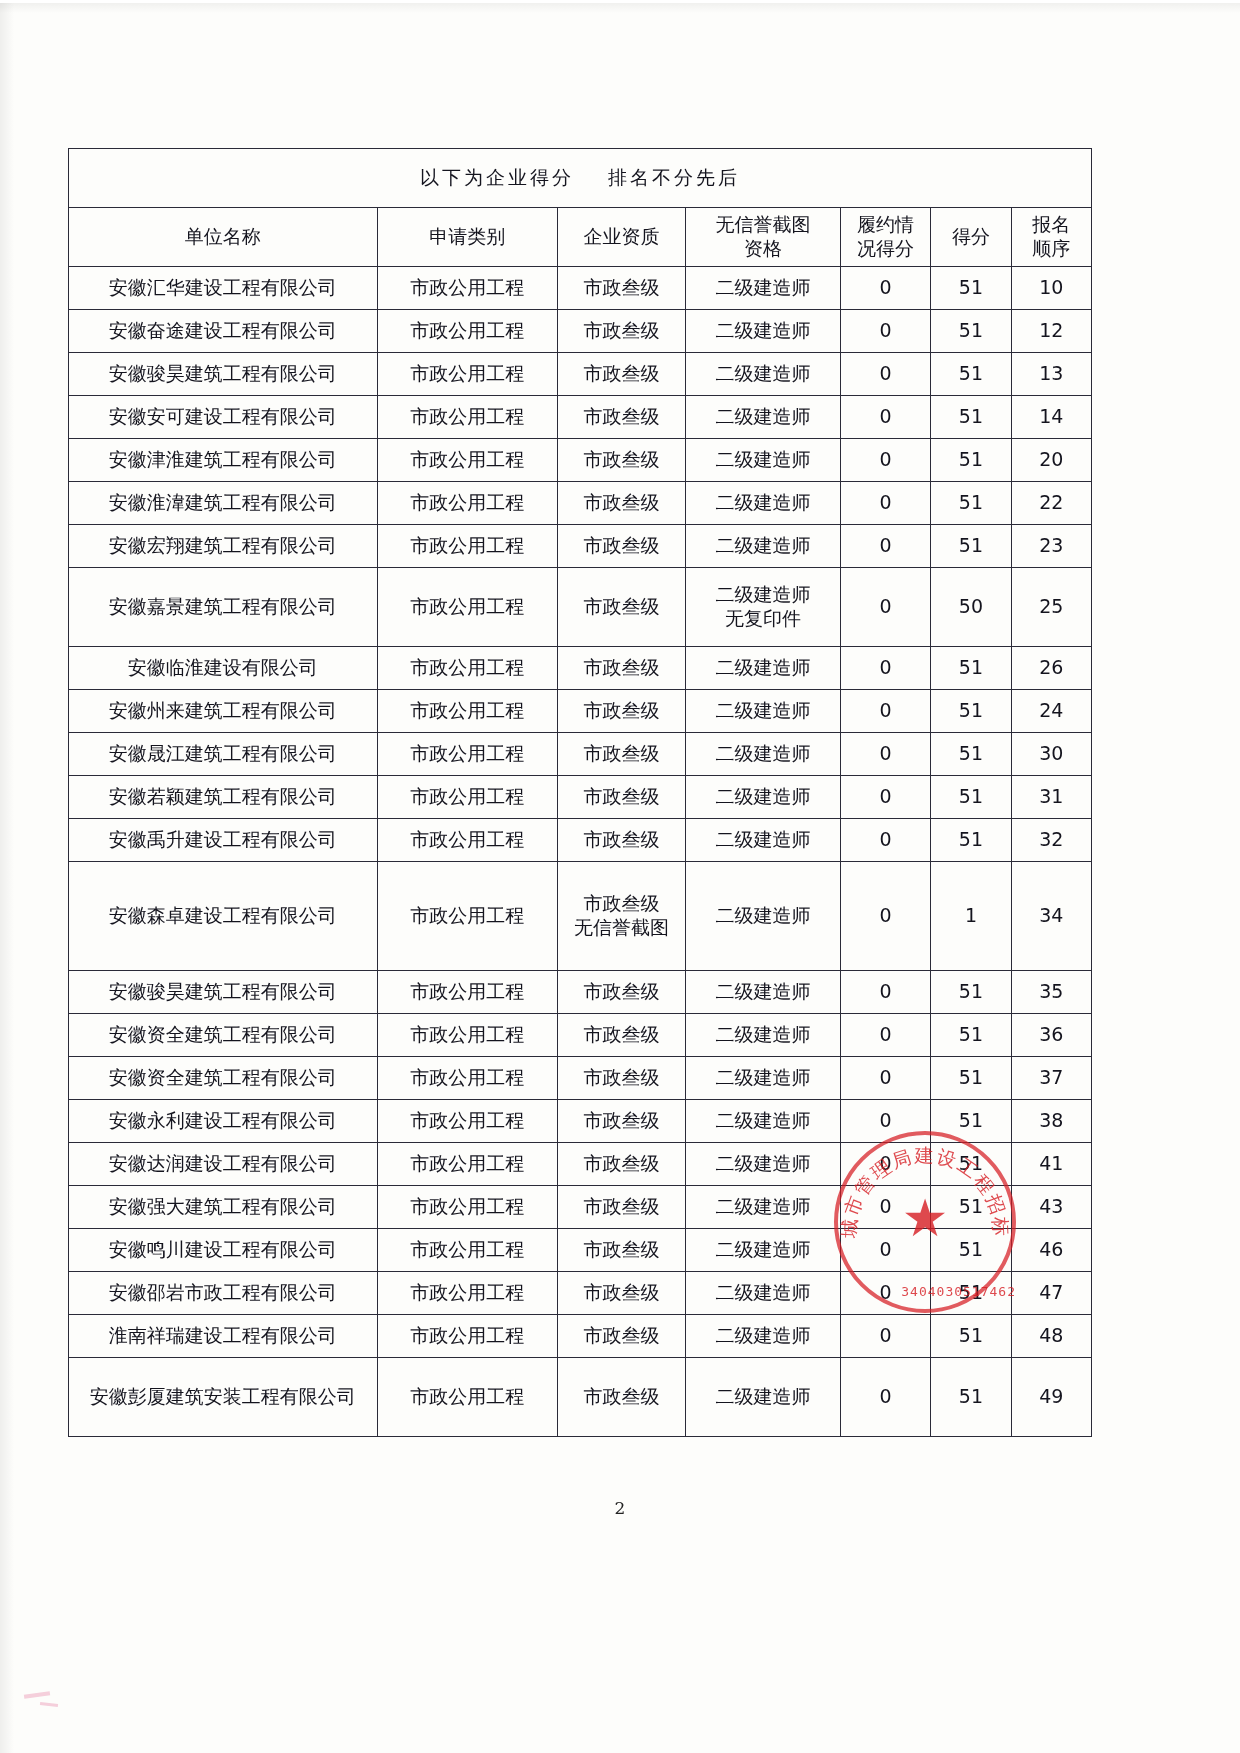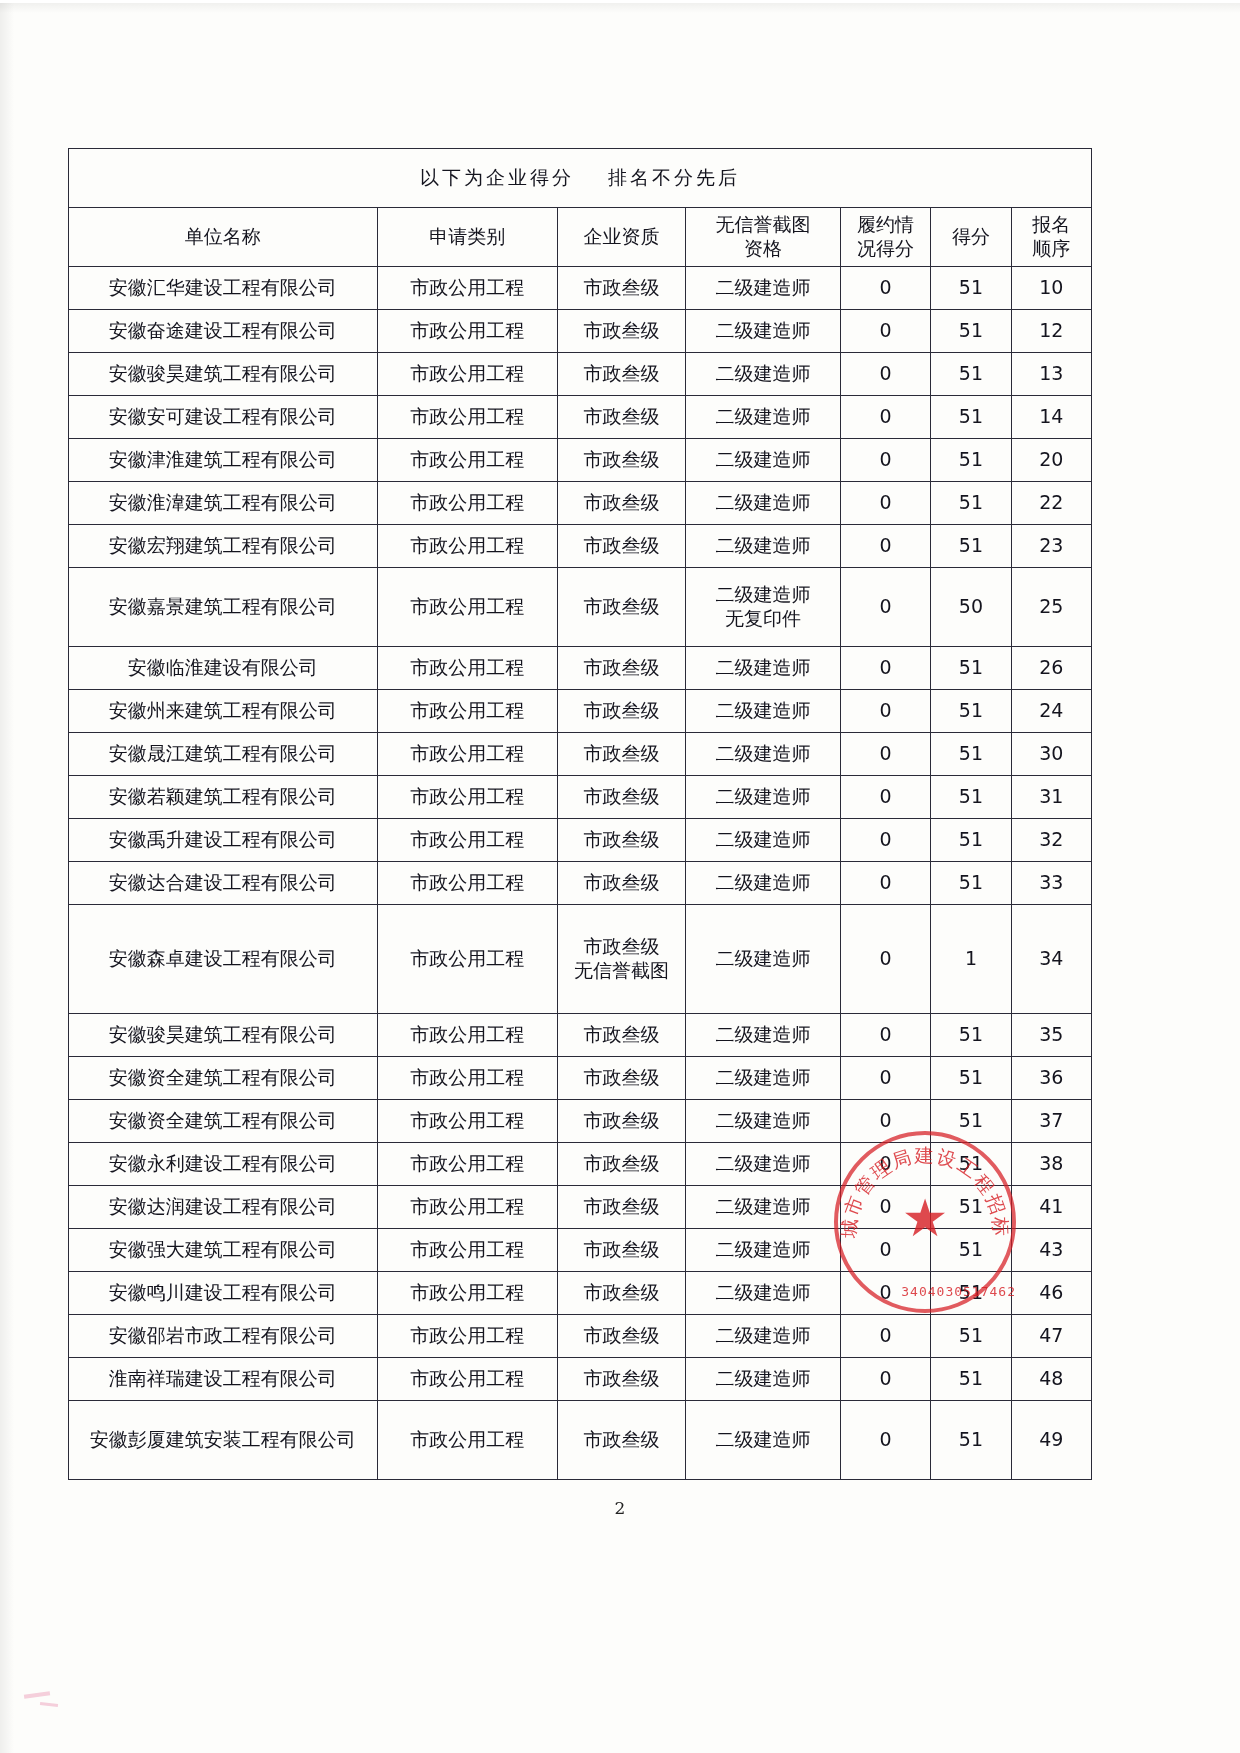--- a/index.html
+++ b/index.html
@@ -320,29 +320,20 @@
           </tr>
           <tr>
             <td>安徽禹升建设工程有限公司</td>
             <td>市政公用工程</td>
             <td>市政叁级</td>
             <td>二级建造师</td>
             <td>0</td>
             <td>51</td>
             <td>32</td>
           </tr>
-          <tr>
-            <td>安徽达合建设工程有限公司</td>
-            <td>市政公用工程</td>
-            <td>市政叁级</td>
-            <td>二级建造师</td>
-            <td>0</td>
-            <td>51</td>
-            <td>33</td>
-          </tr>
           <tr class="extratall">
             <td>安徽森卓建设工程有限公司</td>
             <td>市政公用工程</td>
             <td>
               <div>市政叁级</div>
               <div>无信誉截图</div>
             </td>
             <td>二级建造师</td>
             <td>0</td>
             <td>1</td>

